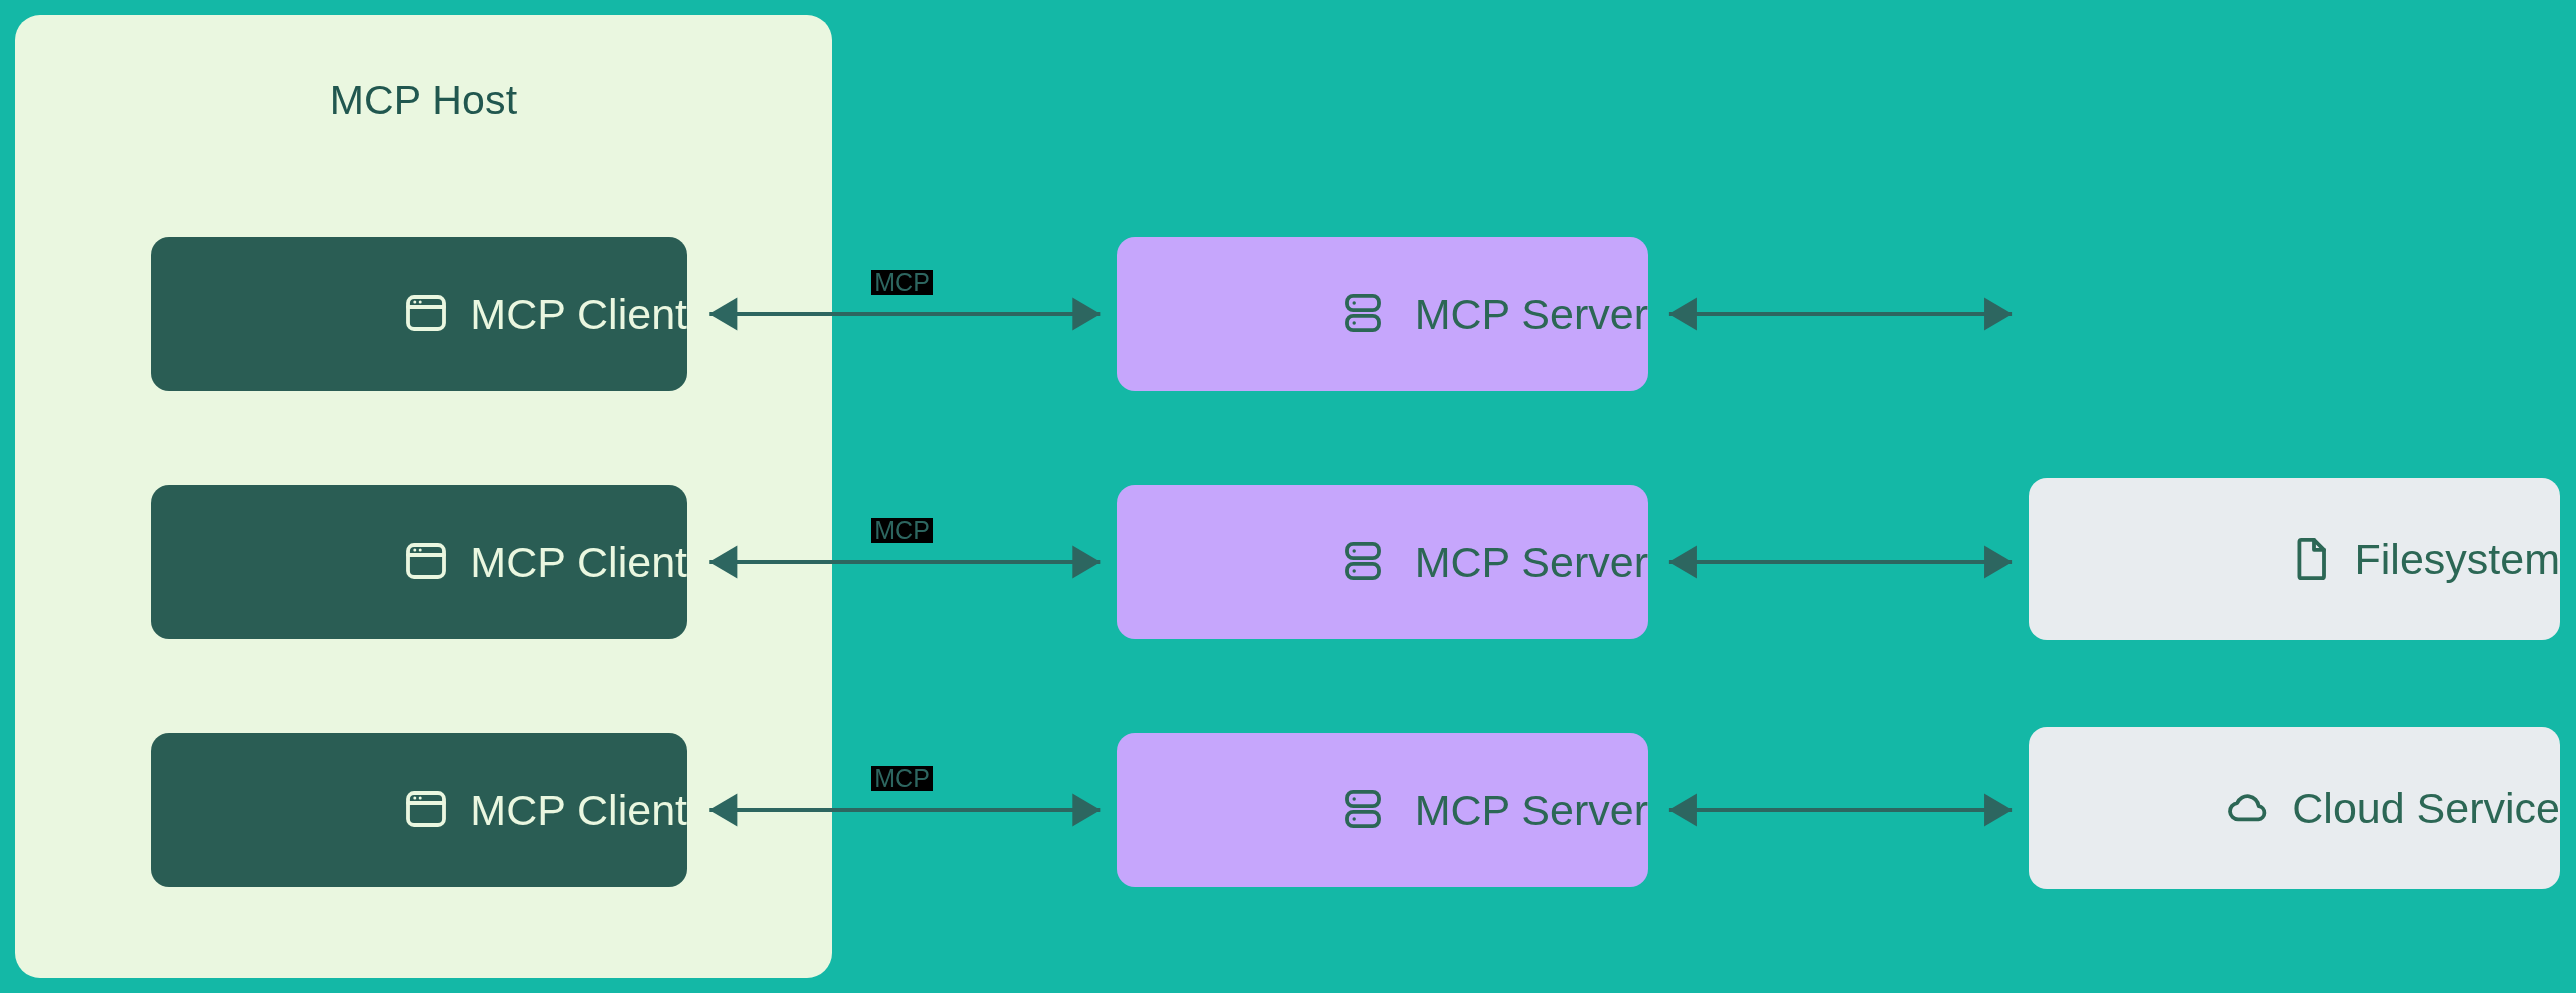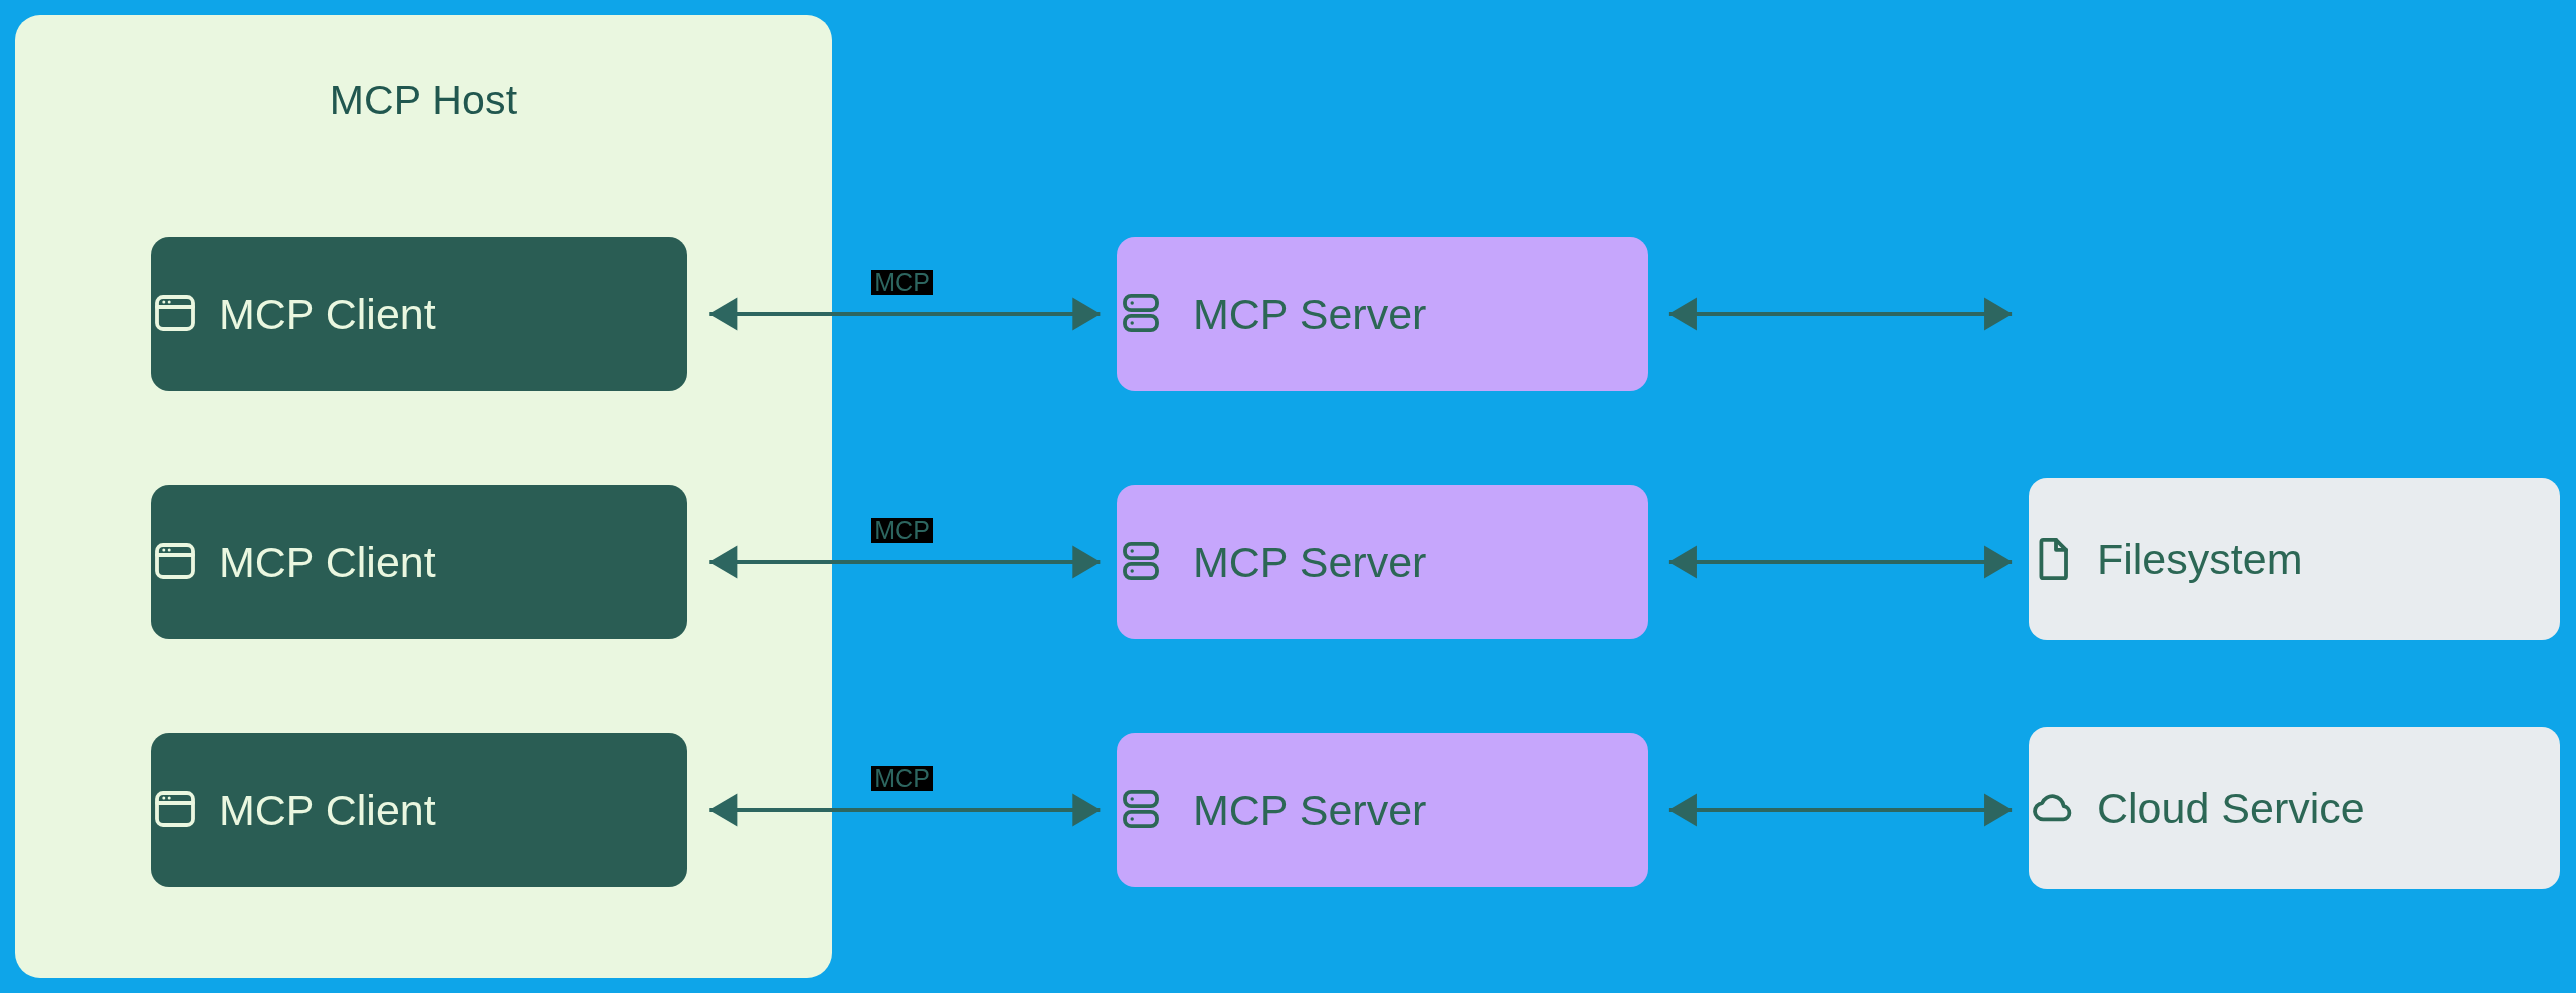--- a/index.html
+++ b/index.html
@@ -10,21 +10,21 @@
   body {
     width: 2576px;
     height: 994px;
     font-family: "Liberation Sans", sans-serif;
     overflow: hidden;
   }
   #canvas {
     position: relative;
     width: 2576px;
     height: 994px;
-    background: #0ea5e9;
+    background: #14b8a6;
   }
 
   
   .host-container {
     position: absolute;
     left: 15px;
     top: 15px;
     width: 817px;
     height: 963px;
     background: #eaf7e0;
@@ -43,21 +43,21 @@
     line-height: 1;
   }
 
   
   .node {
     position: absolute;
     box-sizing: border-box;
     border-radius: 18px;
     display: flex;
     align-items: center;
-    justify-content: flex-start;
+    justify-content: flex-end;
     gap: 20px;
   }
   .node .label {
     font-size: 43px;
     line-height: 1;
     white-space: nowrap;
   }
   .node .ic {
     display: block;
     flex: none;

